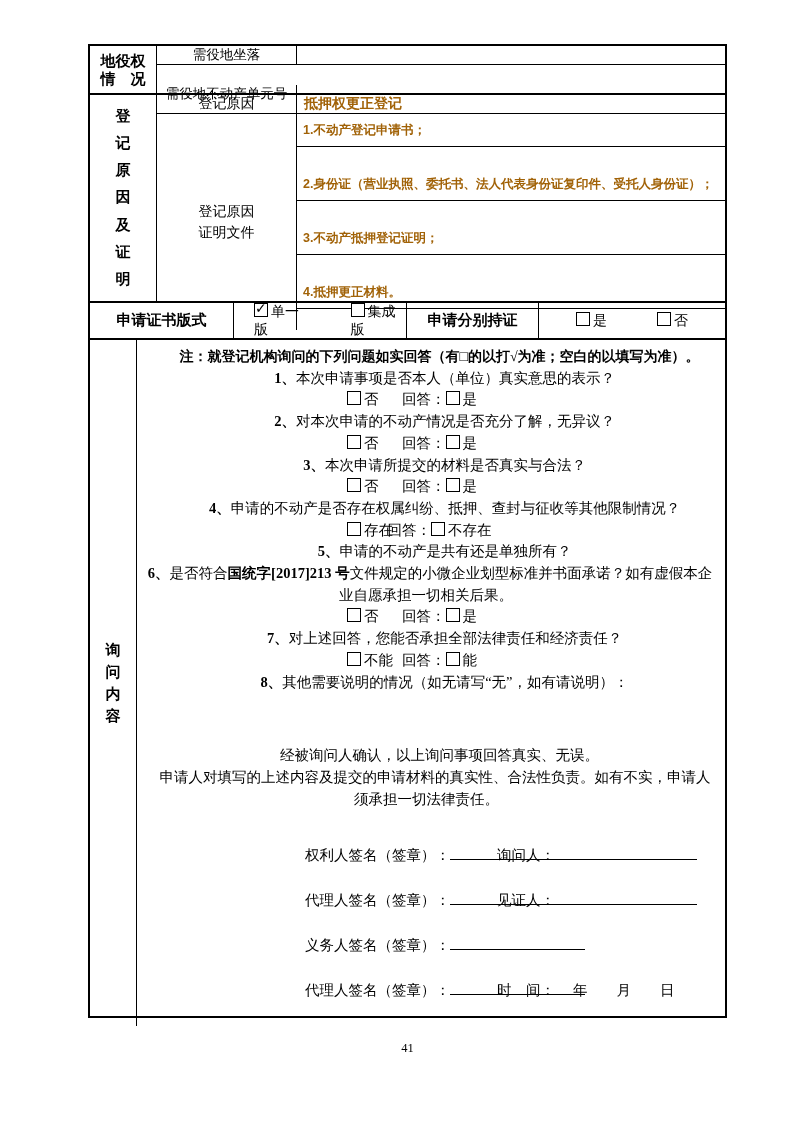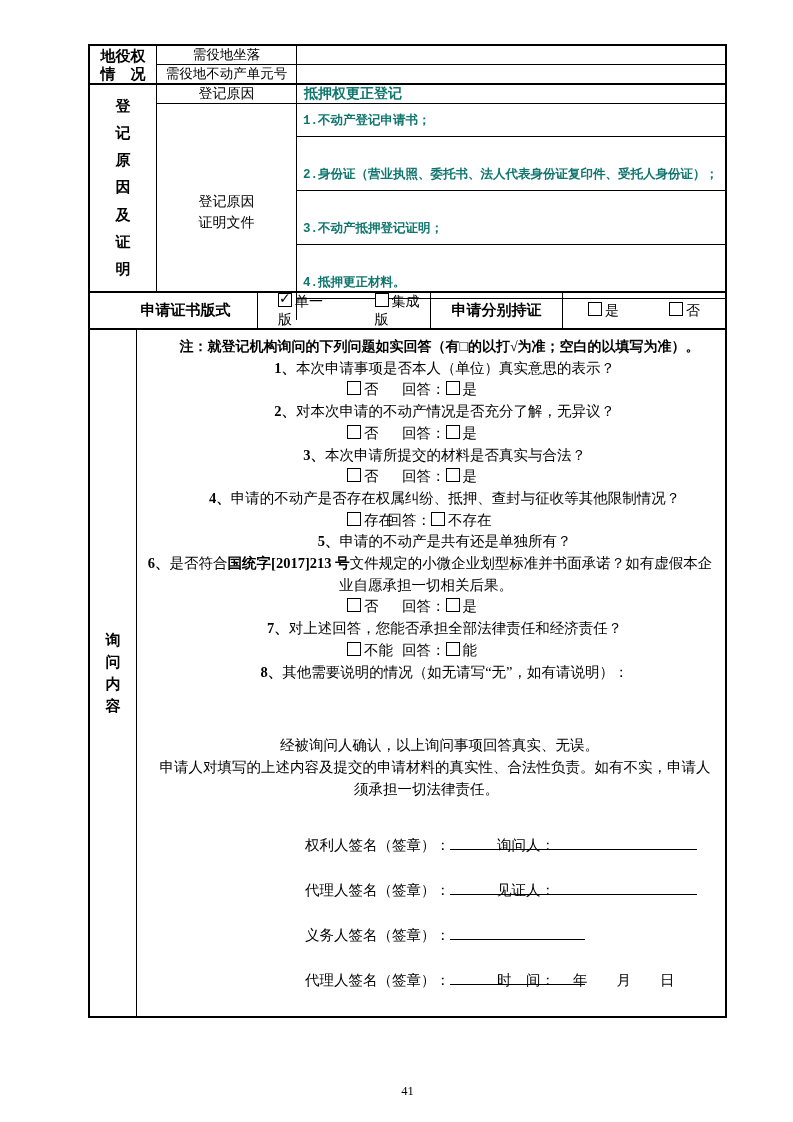--- a/index.html
+++ b/index.html
@@ -5,45 +5,45 @@
   html,body{margin:0;padding:0;background:#fff;}
   .sheet{position:relative;width:793px;height:1122px;background:#fff;overflow:hidden;
          font-family:"Liberation Serif","DejaVu Serif",serif;color:#000;}
   .tbl{position:absolute;left:88px;top:44px;width:639px;height:974px;
        border:2px solid #000;box-sizing:border-box;display:flex;flex-direction:column;}
   .bb1{border-bottom:1px solid #000;} .bb2{border-bottom:2px solid #000;}
   .br1{border-right:1px solid #000;}
   .cell{display:flex;align-items:center;justify-content:center;box-sizing:border-box;}
   .sans{font-family:"Liberation Sans","DejaVu Sans",sans-serif;}
   .bold{font-weight:bold;}
-  .red{color:#0f766e;font-weight:bold;font-family:Liberation Mono, monospace;}
+  .red{color:#a16207;font-weight:bold;font-family:Liberation Sans, sans-serif;}
   
   .secA{display:flex;height:47px;}
   .colA1{width:67px;flex-direction:column;line-height:18px;font-size:15px;}
-  .rowsA{flex:1;display:flex;flex-direction:column;}
+  .rowsA{flex:1;display:flex;flex-direction:column;gap:20px;}
   .rowA{flex:1;display:flex;}
   .labA{width:140px;font-size:13.5px;}
   .valA{flex:1;}
   
   .secB{display:flex;height:206px;}
   .colB1{width:67px;display:flex;flex-direction:column;justify-content:space-around;
          align-items:center;box-sizing:border-box;padding:8px 0;font-size:15px;font-weight:bold;}
   .rowsB{flex:1;display:flex;flex-direction:column;}
   .rowB1{height:36px;display:flex;}
   .labB{width:140px;font-size:14px;}
   .valB{flex:1;justify-content:flex-start;padding-left:7px;font-size:14px;}
   .docsWrap{flex:1;display:flex;}
   .labB2{width:140px;flex-direction:column;font-size:14px;line-height:21px;}
   .docRows{flex:1;display:flex;flex-direction:column;gap:21px;}
   .docRow{height:33px;display:flex;align-items:center;box-sizing:border-box;
           padding-left:6px;font-size:12.5px;white-space:nowrap;}
   .docRowLast{flex:1;}
   
   .secC{display:flex;height:35px;font-size:14px;}
-  .c1{width:144px;font-size:15px;margin-left:24px;}
+  .c1{width:144px;font-size:15px;}
   .c2{width:173px;justify-content:flex-start;padding-left:20px;gap:41px;}
   .c3{width:132px;font-size:15px;}
   .c4{flex:1;gap:50px;}
   
   .cb{display:inline-block;width:12px;height:12px;border:1.5px solid #000;
       vertical-align:-1px;margin-right:3px;position:relative;box-sizing:content-box;background:#fff;}
   .cb.checked::after{content:"✓";position:absolute;left:0px;top:-4px;font-size:14px;
       font-weight:bold;font-family:"DejaVu Sans",sans-serif;}
   
   .secD{flex:1;display:flex;}
@@ -59,21 +59,21 @@
   .gap20{margin-left:20px;} .gap26{margin-left:26px;}
   .q6{text-indent:8px;padding-right:10px;}
   .confirm1{margin-left:17px;}
   .confirm2{text-indent:17px;padding-right:9px;}
   .sp1{height:52px;} .sp2{height:36px;}
   .sigRow{position:relative;height:45px;margin-left:28px;}
   .uline{display:inline-block;width:135px;border-bottom:1px solid #000;height:13px;}
   .ulineR{width:142px;}
   .sigRight{position:absolute;left:332px;top:0;}
   .timeUnits{margin-left:18px;}
-  .pageNum{position:absolute;left:88px;top:1084px;width:639px;text-align:center;font-size:12.5px;}
+  .pageNum{position:absolute;left:88px;top:1041px;width:639px;text-align:center;font-size:12.5px;}
 </style>
 </head>
 <body>
 
 <div class="sheet">
   <div class="tbl">
 
     <div class="secA bb2">
       <div class="cell colA1 br1 bold">
         <div>地役权</div>

